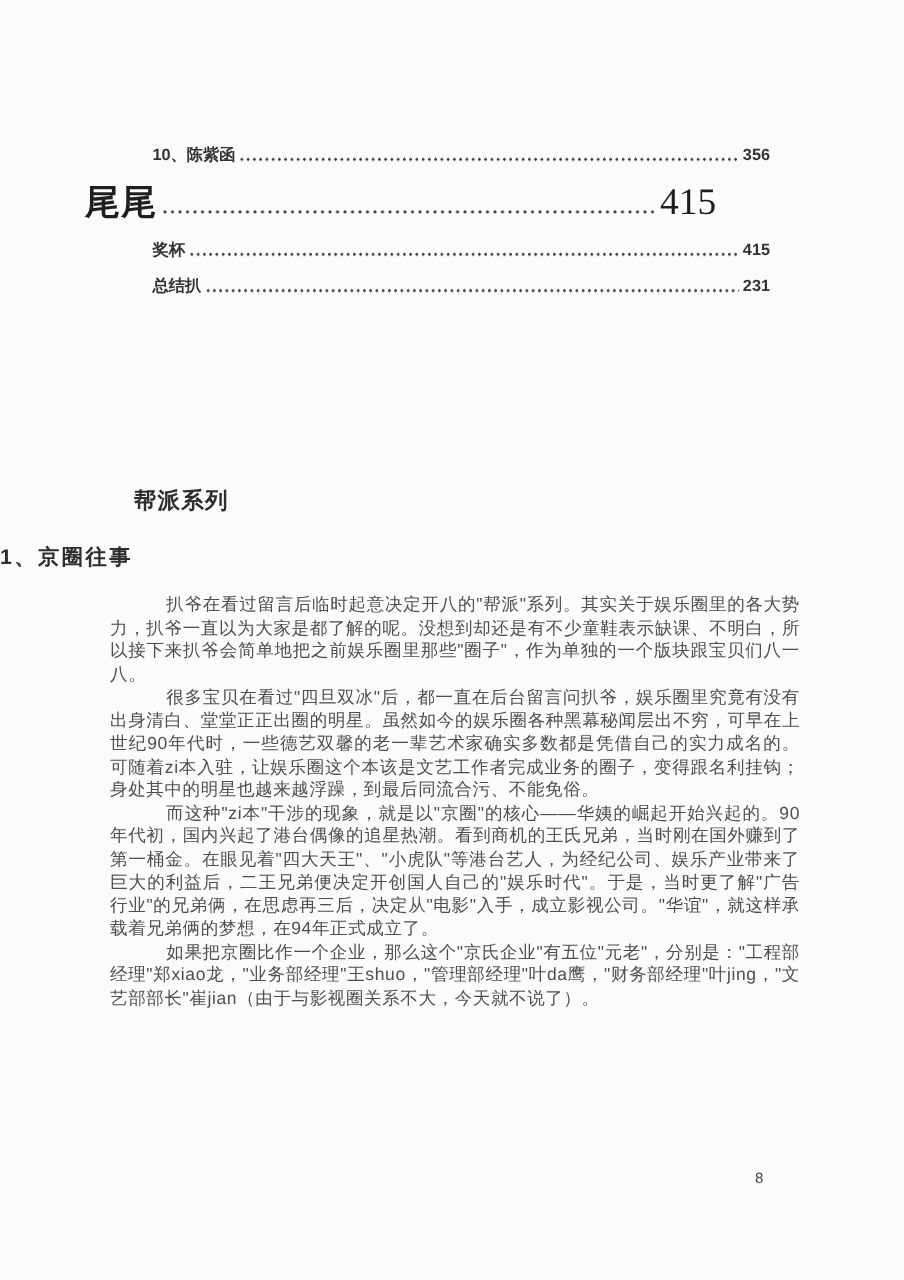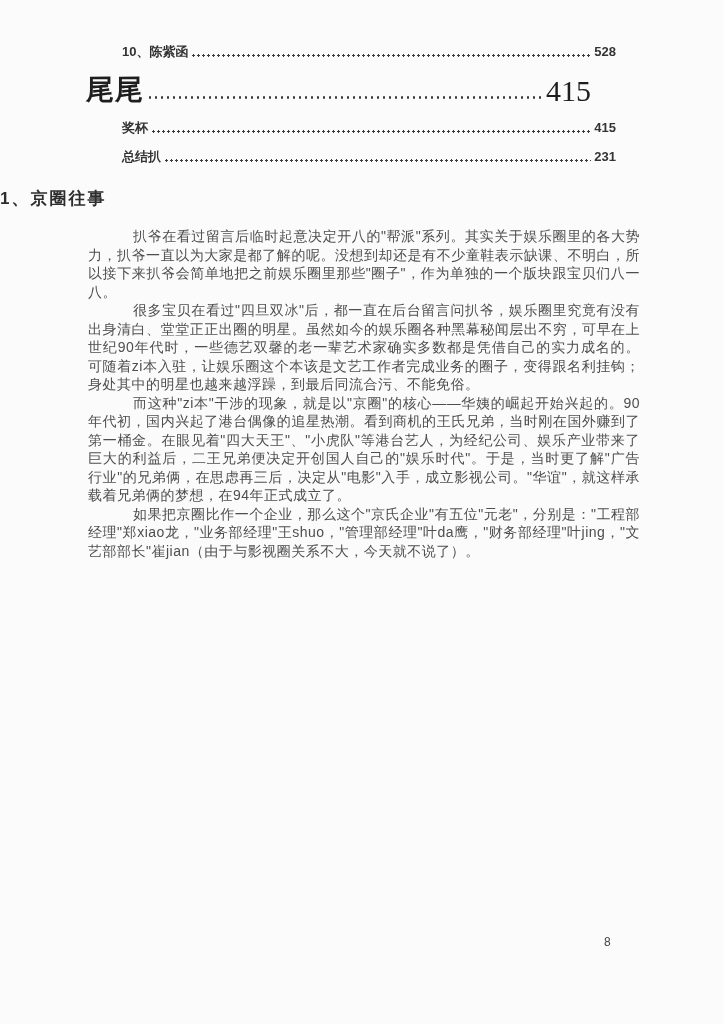--- a/index.html
+++ b/index.html
@@ -9,37 +9,38 @@
   .page {
     position: relative;
     width: 723px;
     height: 1024px;
     margin: 0 auto;
     background: #fbfbfb;
     overflow: hidden;
   }
 
   
-  .toc { padding-top: 44px; }
+  .toc { padding-top: 116px; }
 
   .toc-row { display: flex; align-items: flex-end; }
   .toc-row + .toc-row { margin-top: 13px; }
 
   .toc-sub {
     margin-left: 122px;
     width: 494px;
     font-size: 13px;
     font-weight: bold;
     color: #333333;
     line-height: 16px;
   }
 
   .toc-chapter {
-    margin-left: 86px;
+    margin-left: 68px;
     width: 505px;
+    align-items: center;
   }
   .toc-chapter .toc-label {
     font-size: 28px;
     font-weight: bold;
     color: #1e1e1e;
     line-height: 34px;
     letter-spacing: 1px;
   }
   .toc-chapter .toc-page {
     font-family: "Liberation Serif", serif;
@@ -104,39 +105,40 @@
 </style>
 </head>
 <body>
 
 <div class="page">
 
   <div class="toc">
       <div class="toc-row toc-sub">
     <span class="toc-label">10、陈紫函</span>
     <span class="leader"></span>
-    <span class="toc-page">528</span>
+    <span class="toc-page">356</span>
   </div>
       <div class="toc-row toc-chapter">
     <span class="toc-label">尾尾</span>
     <span class="leader"></span>
     <span class="toc-page">415</span>
   </div>
       <div class="toc-row toc-sub">
     <span class="toc-label">奖杯</span>
     <span class="leader"></span>
     <span class="toc-page">415</span>
   </div>
       <div class="toc-row toc-sub">
     <span class="toc-label">总结扒</span>
     <span class="leader"></span>
     <span class="toc-page">231</span>
   </div>
     </div>
 
+  <div class="series-heading">帮派系列</div>
 
   <div class="chapter-heading">1、京圈往事</div>
 
   <div class="body-text">
       <p class="para">扒爷在看过留言后临时起意决定开八的"帮派"系列。其实关于娱乐圈里的各大势力，扒爷一直以为大家是都了解的呢。没想到却还是有不少童鞋表示缺课、不明白，所以接下来扒爷会简单地把之前娱乐圈里那些"圈子"，作为单独的一个版块跟宝贝们八一八。</p>
       <p class="para">很多宝贝在看过"四旦双冰"后，都一直在后台留言问扒爷，娱乐圈里究竟有没有出身清白、堂堂正正出圈的明星。虽然如今的娱乐圈各种黑幕秘闻层出不穷，可早在上世纪90年代时，一些德艺双馨的老一辈艺术家确实多数都是凭借自己的实力成名的。可随着zi本入驻，让娱乐圈这个本该是文艺工作者完成业务的圈子，变得跟名利挂钩；身处其中的明星也越来越浮躁，到最后同流合污、不能免俗。</p>
       <p class="para">而这种"zi本"干涉的现象，就是以"京圈"的核心——华姨的崛起开始兴起的。90年代初，国内兴起了港台偶像的追星热潮。看到商机的王氏兄弟，当时刚在国外赚到了第一桶金。在眼见着"四大天王"、"小虎队"等港台艺人，为经纪公司、娱乐产业带来了巨大的利益后，二王兄弟便决定开创国人自己的"娱乐时代"。于是，当时更了解"广告行业"的兄弟俩，在思虑再三后，决定从"电影"入手，成立影视公司。"华谊"，就这样承载着兄弟俩的梦想，在94年正式成立了。</p>
       <p class="para">如果把京圈比作一个企业，那么这个"京氏企业"有五位"元老"，分别是："工程部经理"郑xiao龙，"业务部经理"王shuo，"管理部经理"叶da鹰，"财务部经理"叶jing，"文艺部部长"崔jian（由于与影视圈关系不大，今天就不说了）。</p>
     </div>
 

